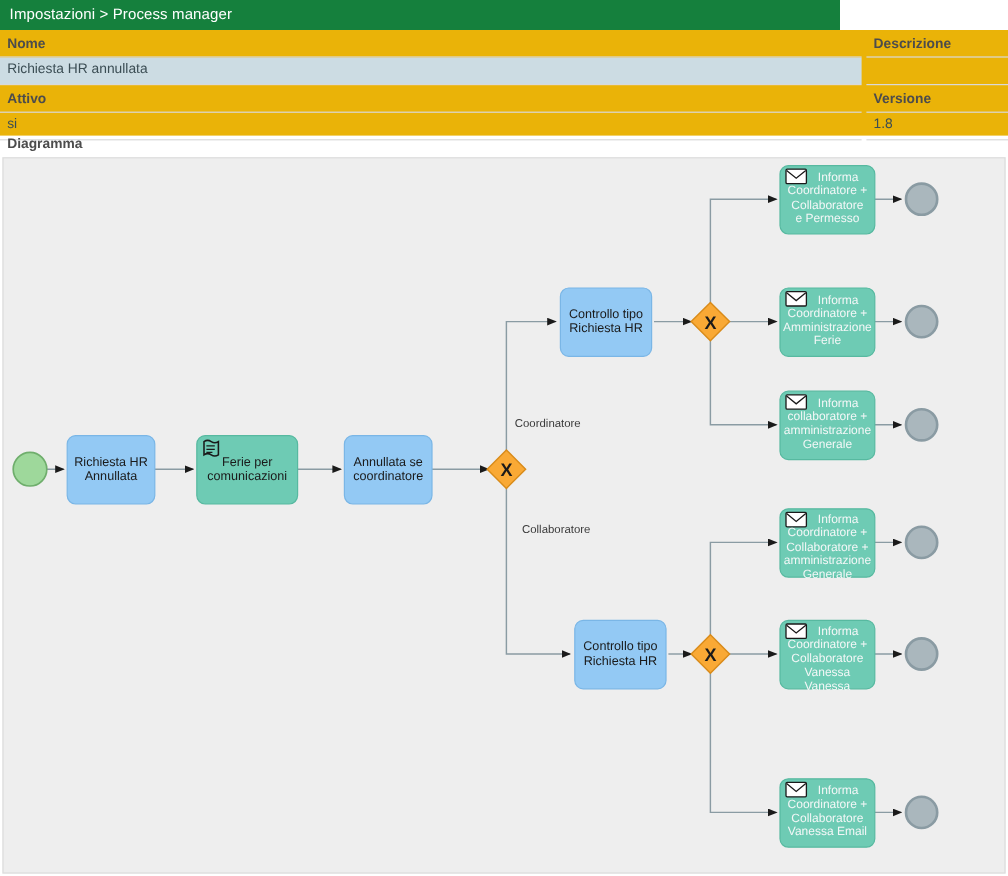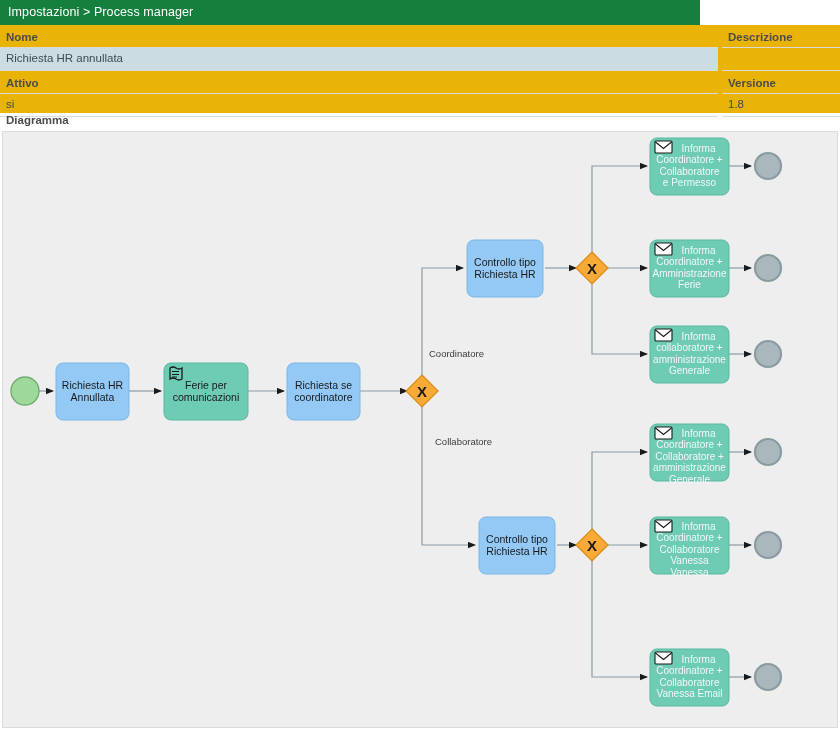--- a/index.html
+++ b/index.html
@@ -258,21 +258,21 @@
     <div>Richiesta HR</div>
     <div>Annullata</div>
   </div>
 
   <div class="nodetext task" style="left:161px; top:247px; width:84px;">
     <div>Ferie per</div>
     <div>comunicazioni</div>
   </div>
 
   <div class="nodetext task" style="left:284px; top:247px; width:73px;">
-    <div>Richiesta se</div>
+    <div>Annullata se</div>
     <div>coordinatore</div>
   </div>
 
   <div class="nodetext task" style="left:464px; top:124px; width:76px;">
     <div>Controllo tipo</div>
     <div>Richiesta HR</div>
   </div>
 
   <div class="nodetext task" style="left:476px; top:401px; width:76px;">
     <div>Controllo tipo</div>

